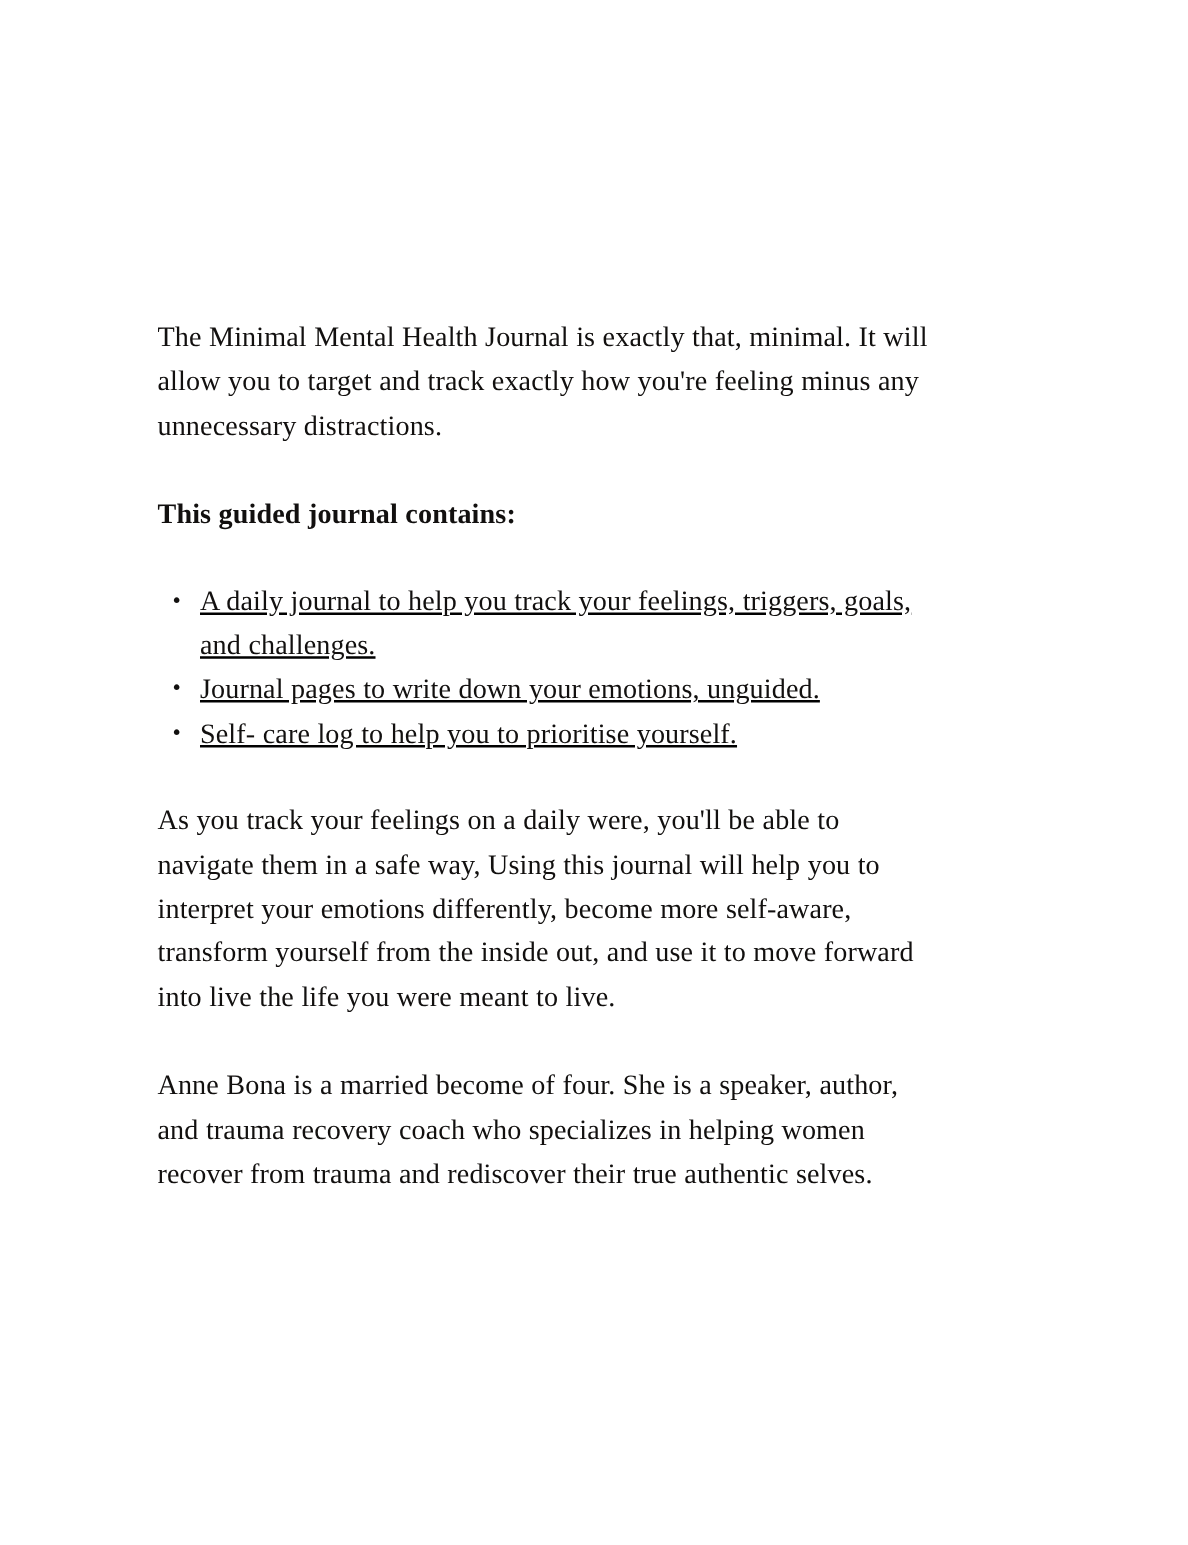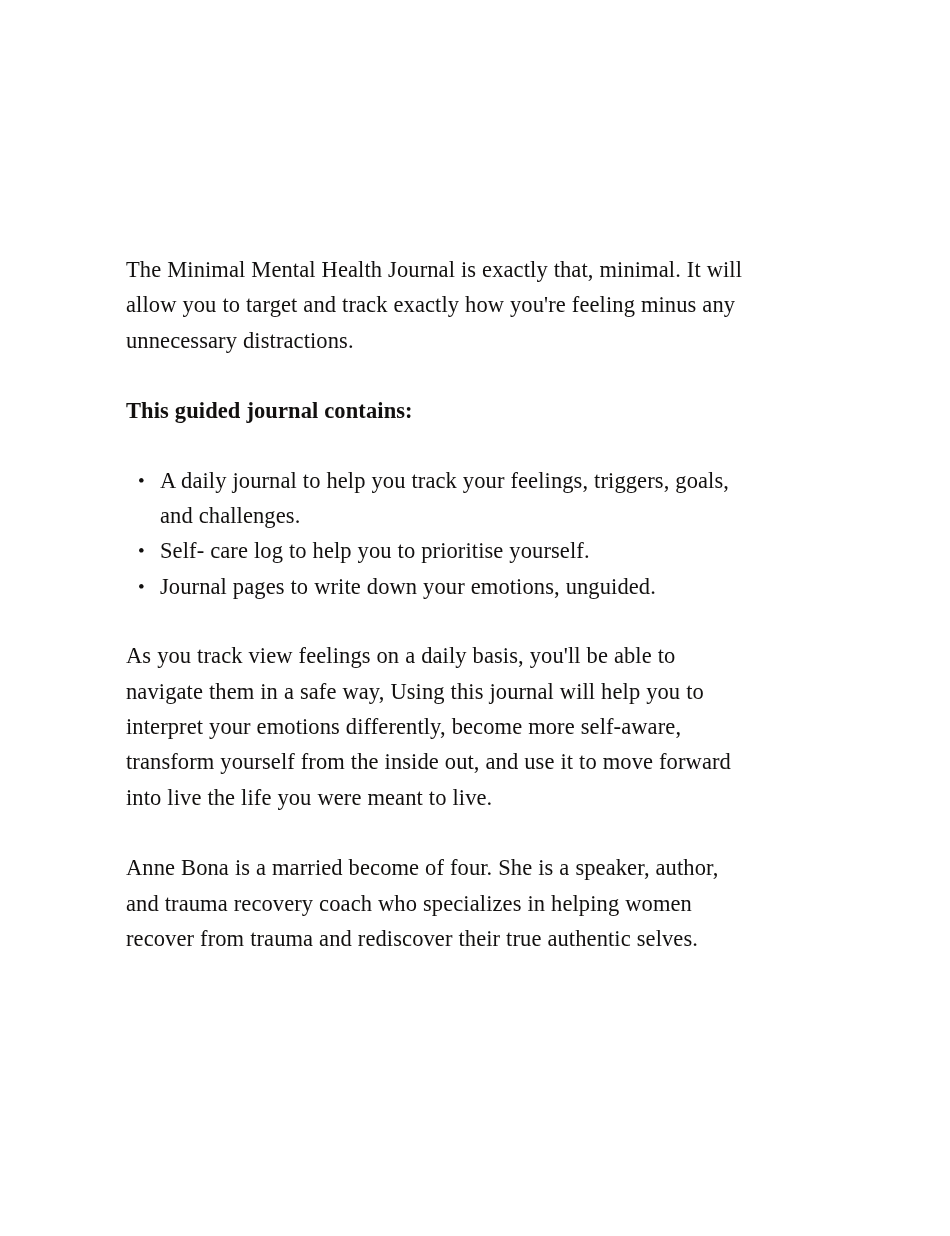--- a/index.html
+++ b/index.html
@@ -38,20 +38,21 @@
 
   .para.tight {
     margin-bottom: 34px;
     font-weight: bold;
   }
 
   .bullet-list {
     list-style: none;
     margin: 0 0 34px 0;
     padding: 0;
+    text-decoration: underline;
   }
 
   .bullet-item {
     position: relative;
     font-family: "Liberation Serif", "DejaVu Serif", serif;
     font-size: 22.5px;
     line-height: 35.4px;
     color: #12100f;
     padding-left: 34px;
     margin: 0;
@@ -74,22 +75,22 @@
 
 <div class="page">
   <div class="content">
 
     <p class="para">The Minimal Mental Health Journal is exactly that, minimal. It will allow you to target and track exactly how you're feeling minus any unnecessary distractions.</p>
 
     <p class="para tight">This guided journal contains:</p>
 
     <ul class="bullet-list">
       <li class="bullet-item">A daily journal to help you track your feelings, triggers, goals, and challenges.</li>
+      <li class="bullet-item">Journal pages to write down your emotions, unguided.</li>
       <li class="bullet-item">Self- care log to help you to prioritise yourself.</li>
-      <li class="bullet-item">Journal pages to write down your emotions, unguided.</li>
     </ul>
 
-    <p class="para">As you track view feelings on a daily basis, you'll be able to navigate them in a safe way, Using this journal will help you to interpret your emotions differently, become more self-aware, transform yourself from the inside out, and use it to move forward into live the life you were meant to live.</p>
+    <p class="para">As you track your feelings on a daily were, you'll be able to navigate them in a safe way, Using this journal will help you to interpret your emotions differently, become more self-aware, transform yourself from the inside out, and use it to move forward into live the life you were meant to live.</p>
 
     <p class="para">Anne Bona is a married become of four. She is a speaker, author, and trauma recovery coach who specializes in helping women recover from trauma and rediscover their true authentic selves.</p>
 
   </div>
 </div>
 
 </body></html>

